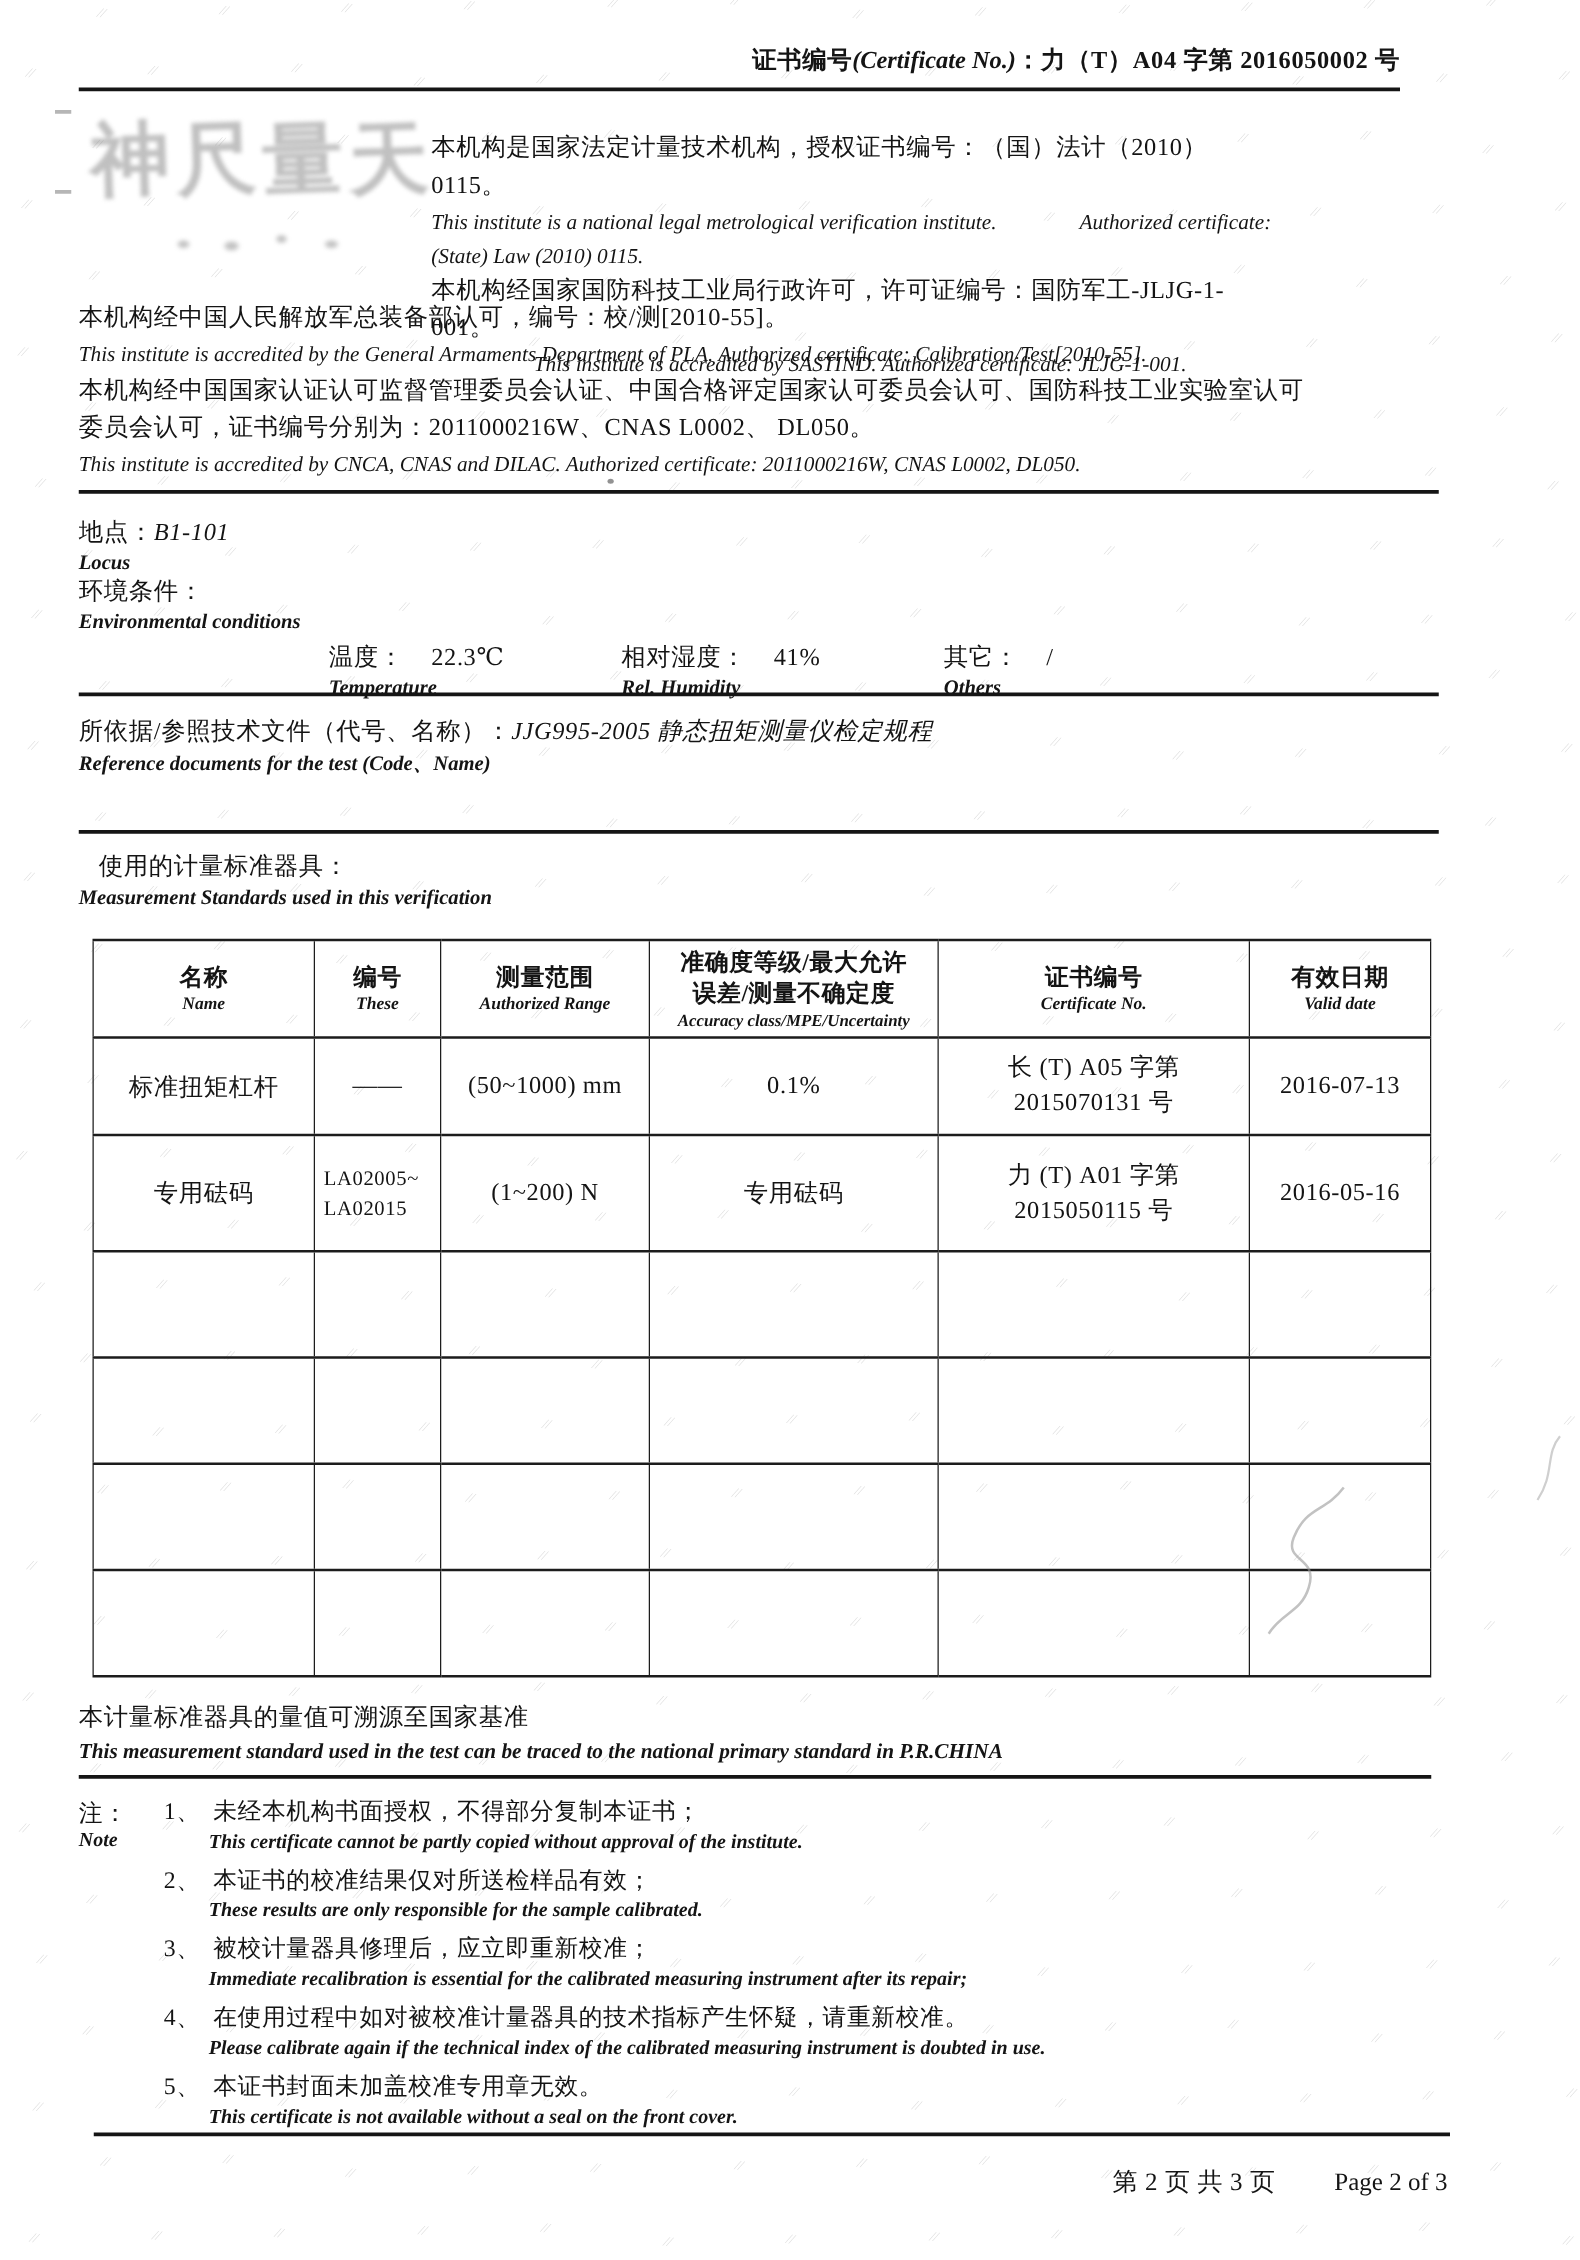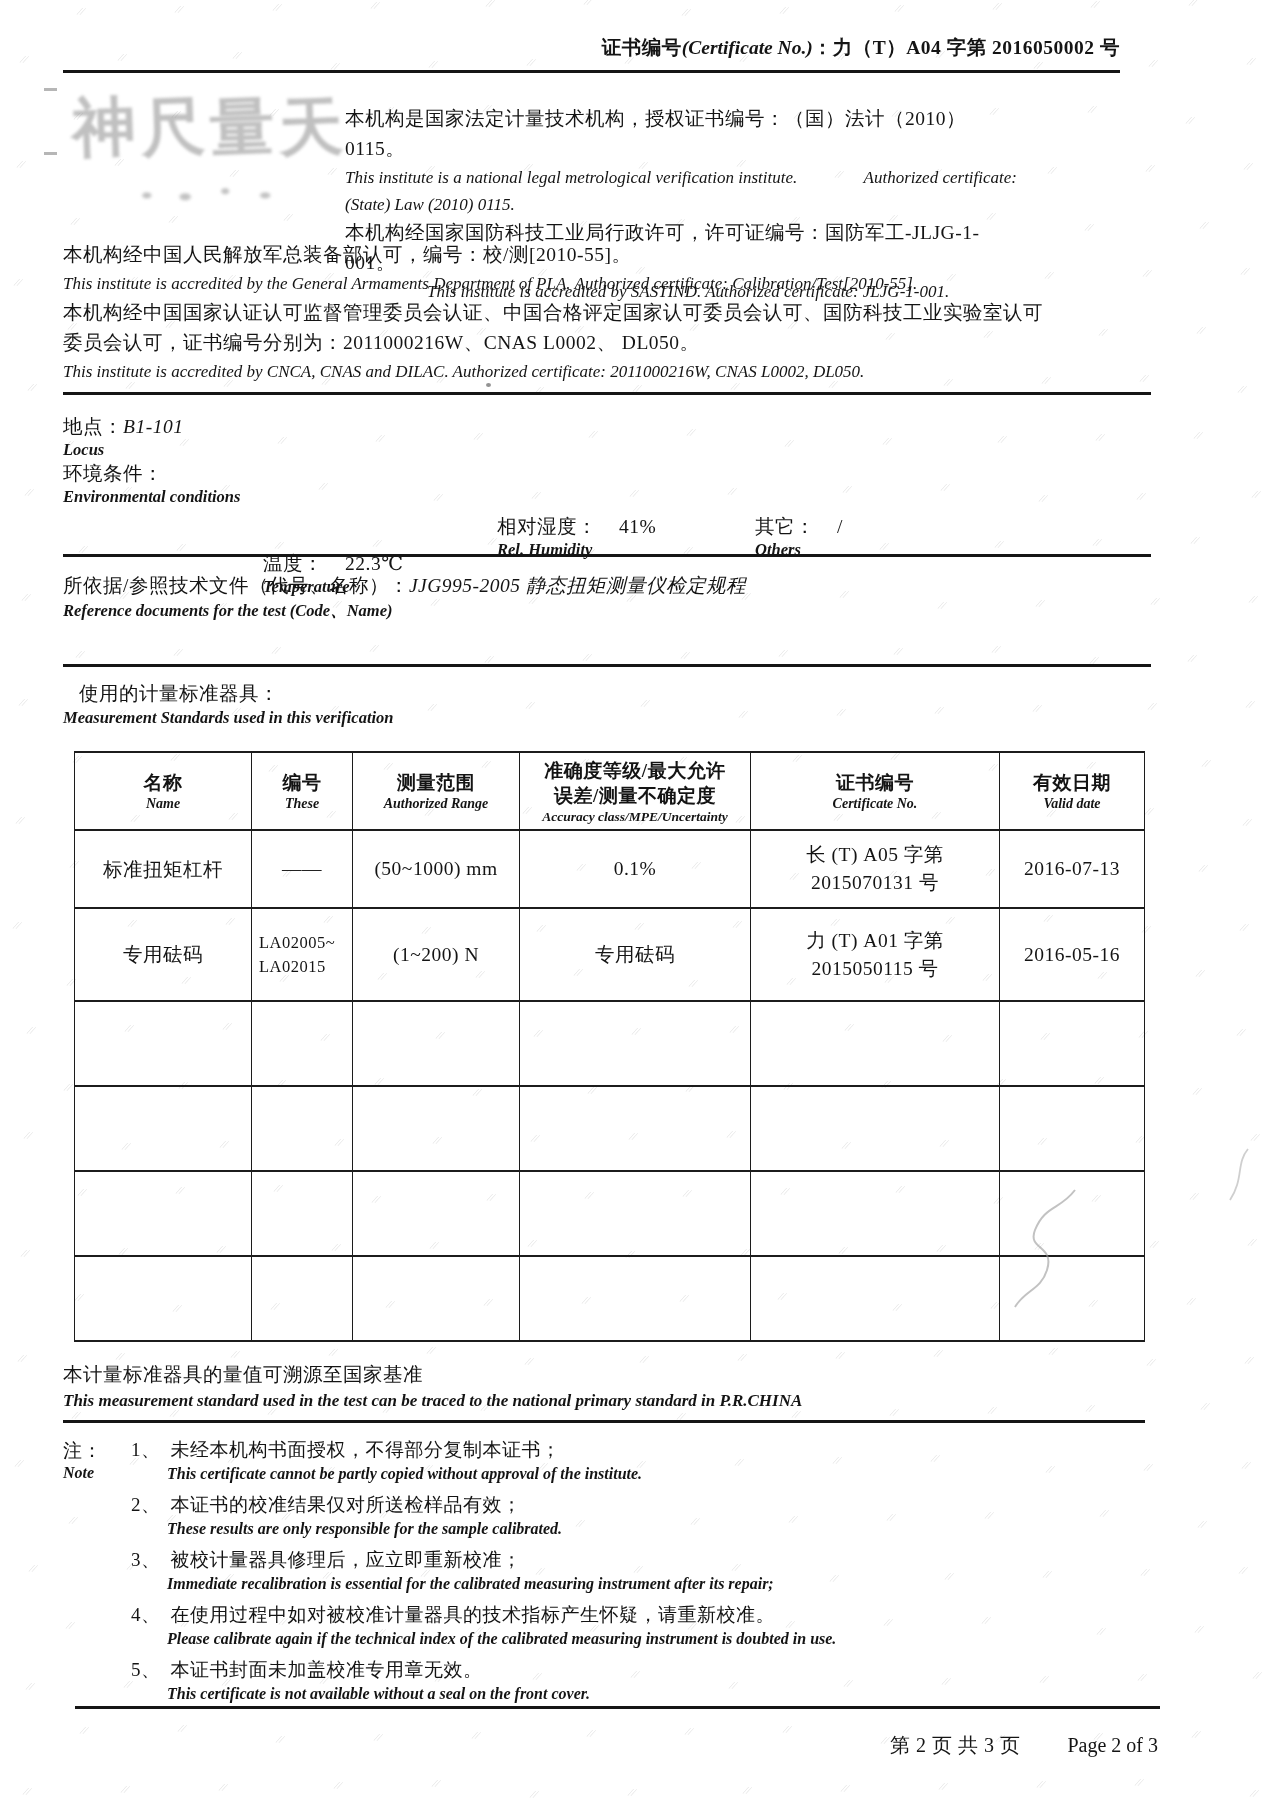--- a/index.html
+++ b/index.html
@@ -544,21 +544,21 @@
   <div class="rule" style="left:63px;top:392px;width:1088px;height:2.5px;"></div>
 
   <div id="locenv">
     <div class="lbl-cn cn">
       <span>地点：</span><span class="val-gap">B1-101</span>
     </div>
     <div class="lbl-en">Locus</div>
     <div class="lbl-cn cn">环境条件：</div>
     <div class="lbl-en">Environmental conditions</div>
     <div id="envrow">
-      <div class="envgrp" style="left:200px;margin-top:37px;">
+      <div class="envgrp" style="left:200px;">
         <div class="lbl-cn cn"><span>温度：</span><span class="v">22.3℃</span></div>
         <div class="lbl-en">Temperature</div>
       </div>
       <div class="envgrp" style="left:434px;">
         <div class="lbl-cn cn"><span>相对湿度：</span><span class="v">41%</span></div>
         <div class="lbl-en">Rel. Humidity</div>
       </div>
       <div class="envgrp" style="left:692px;">
         <div class="lbl-cn cn"><span>其它：</span><span class="v">/</span></div>
         <div class="lbl-en">Others</div>

